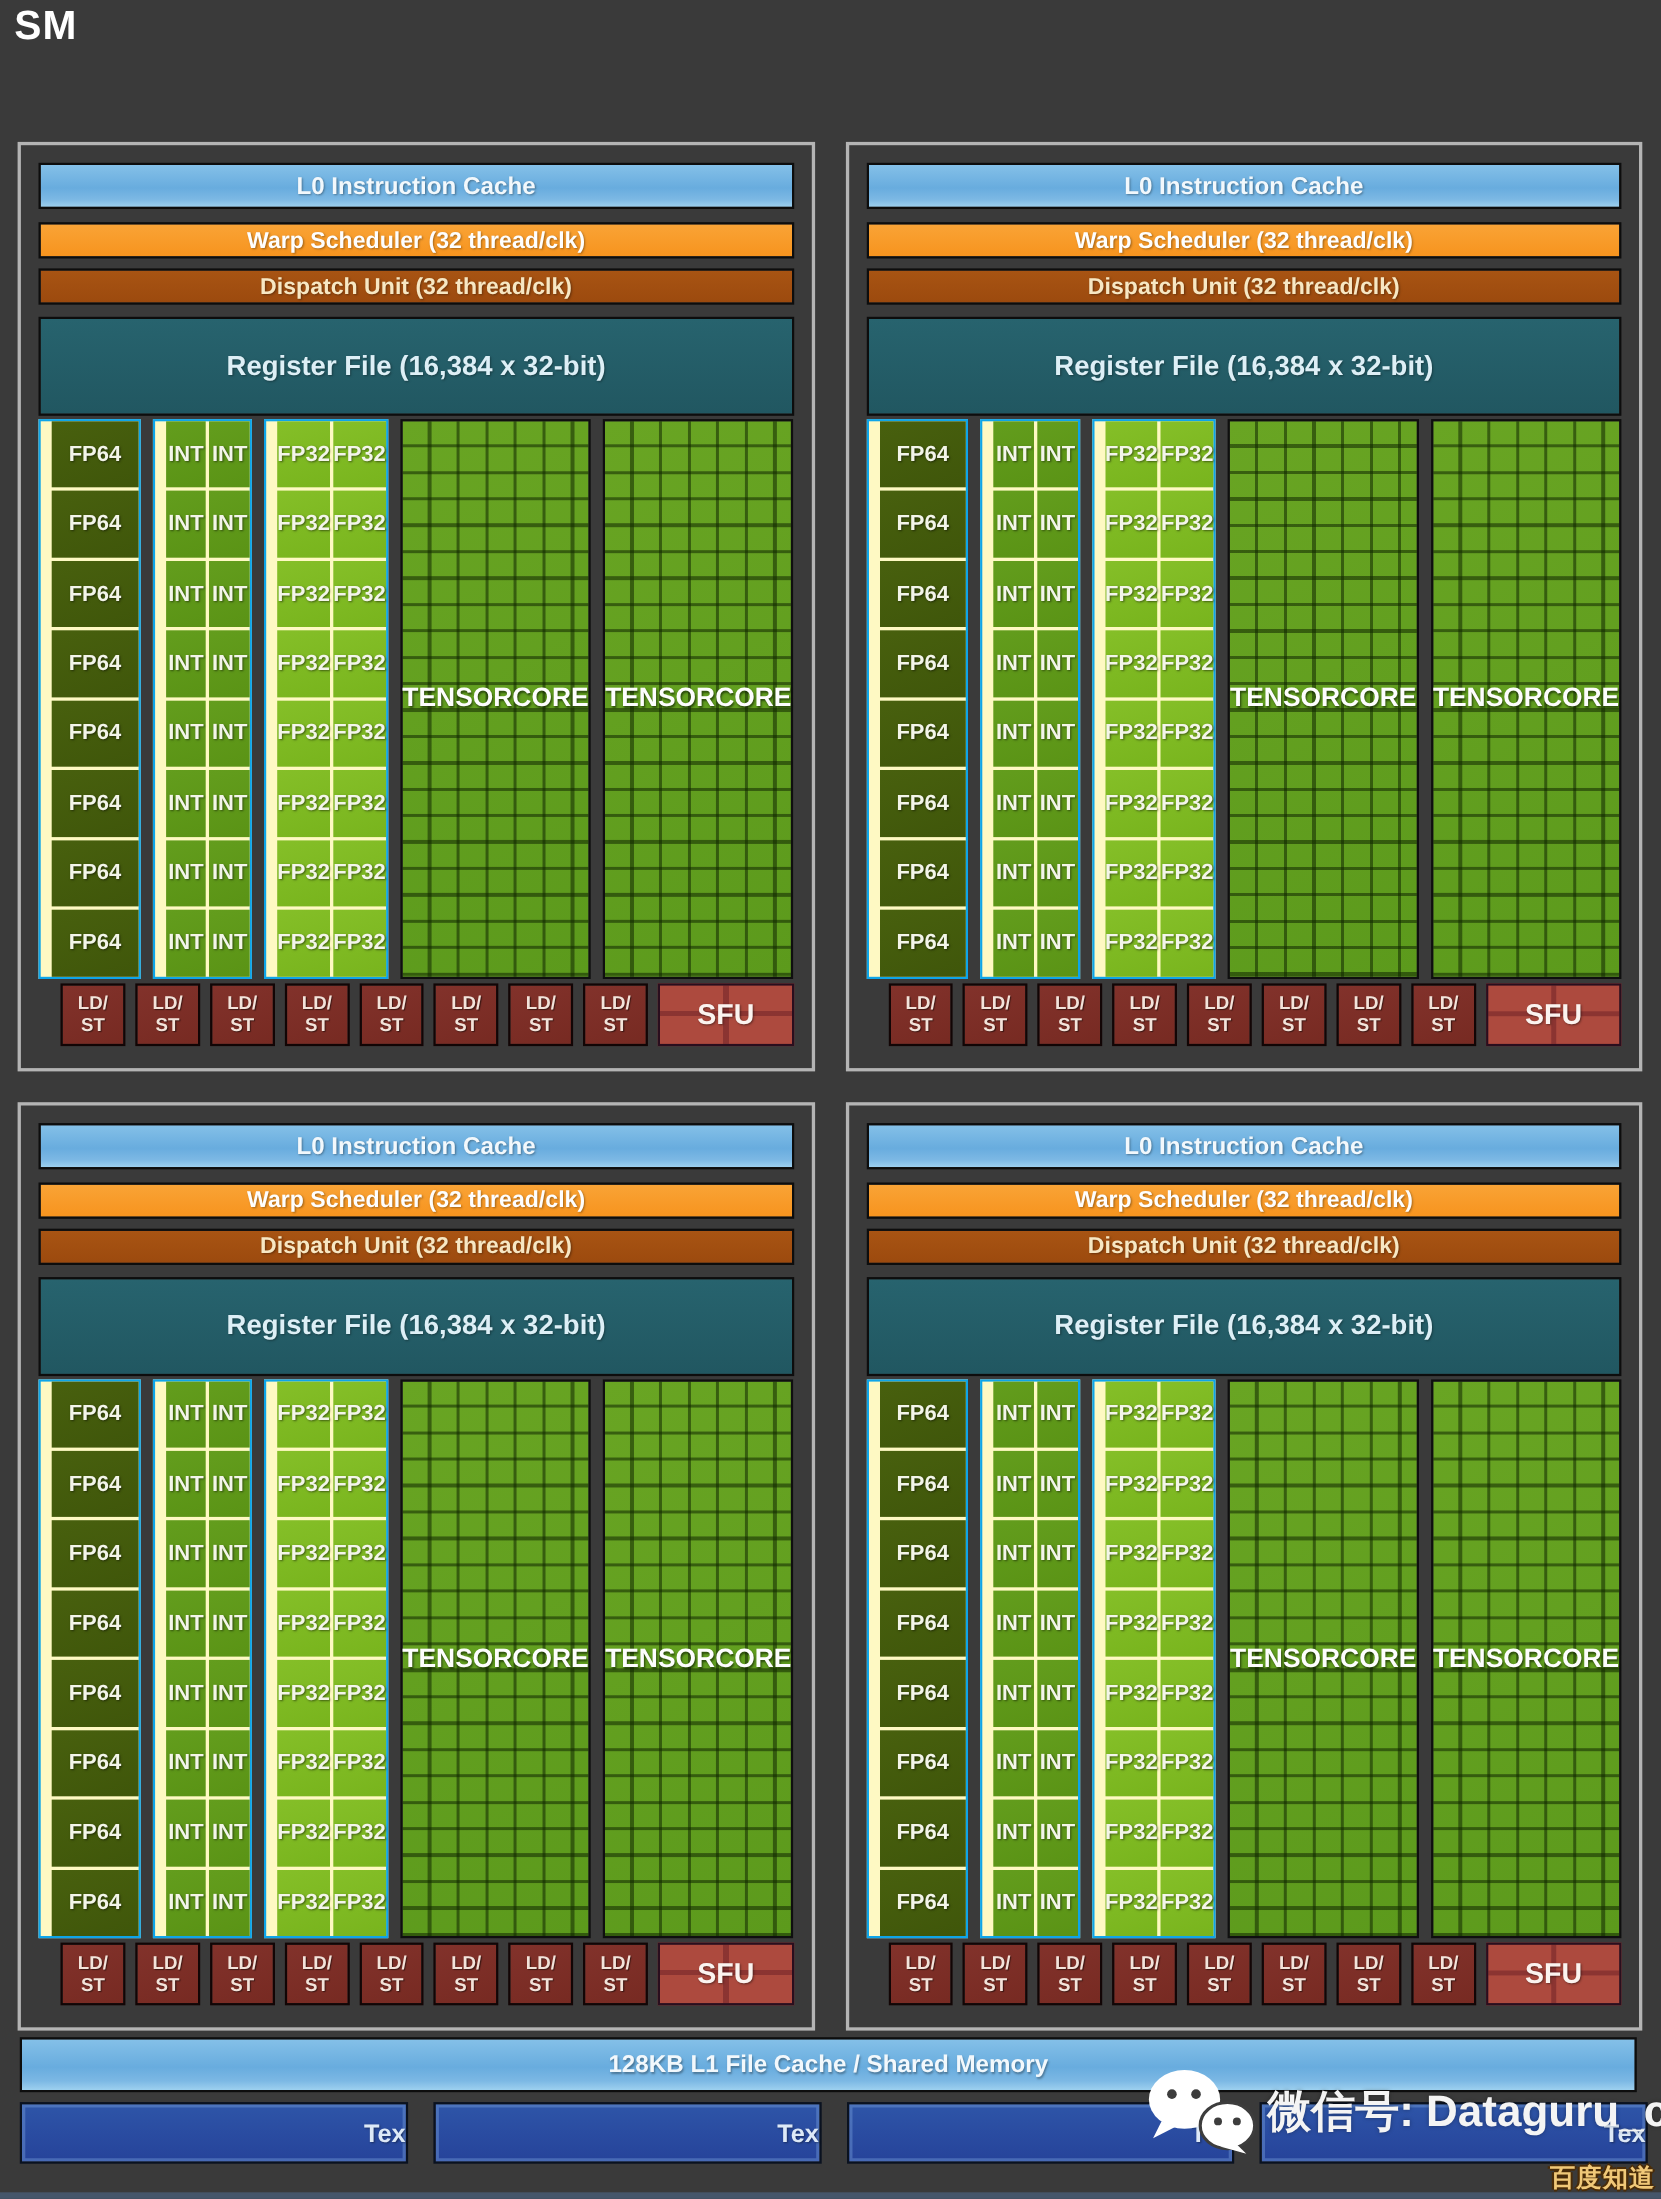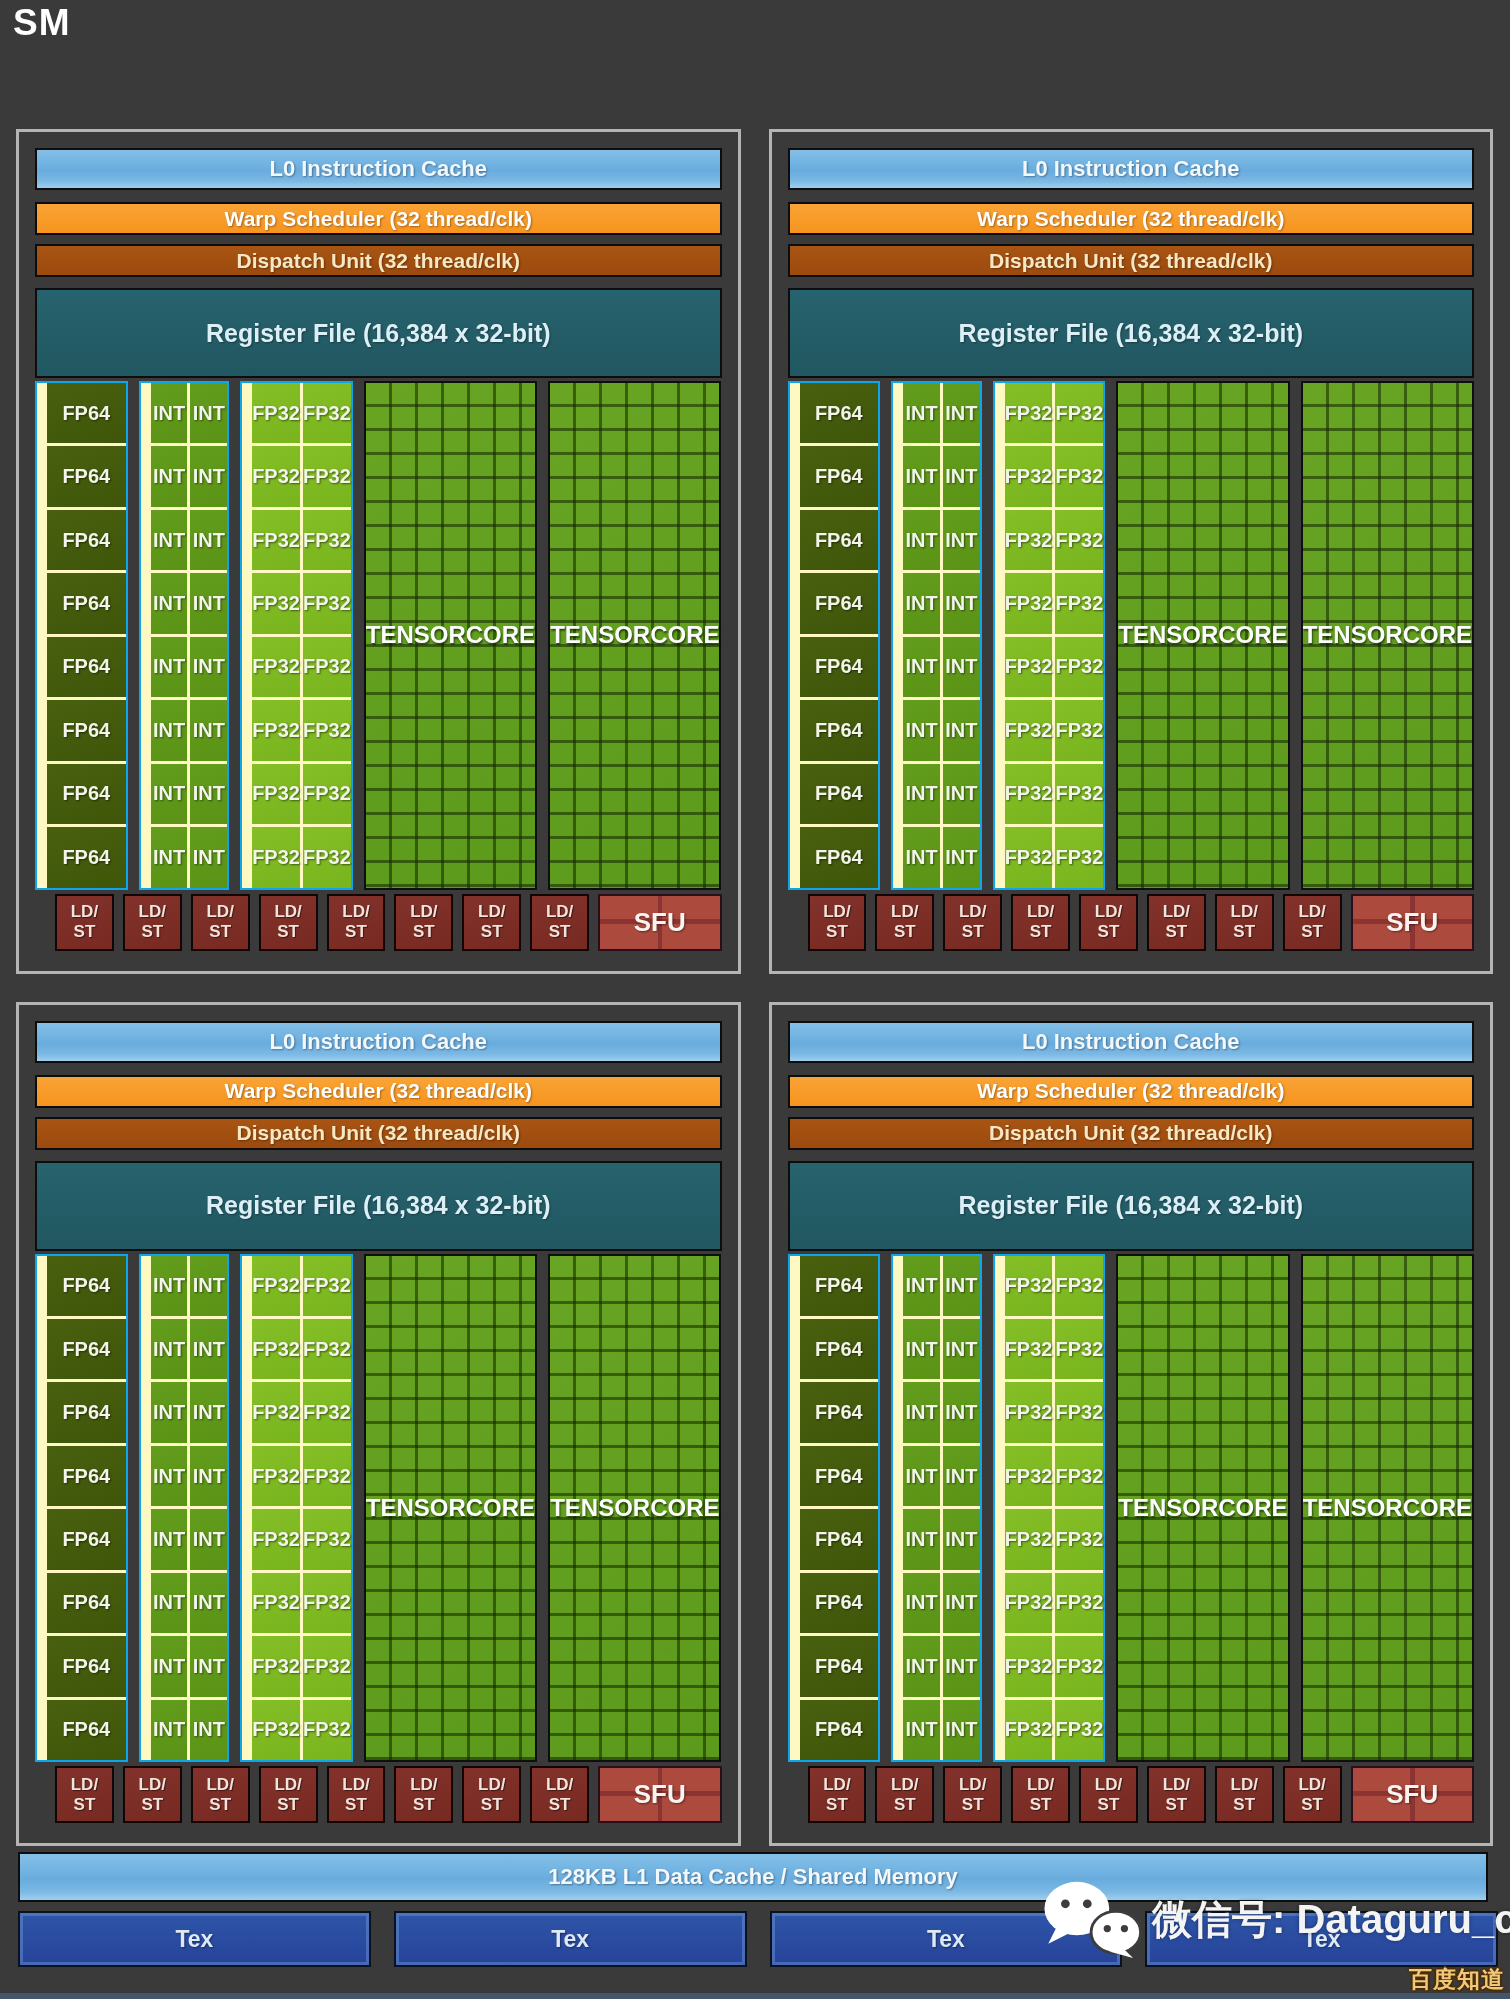--- a/index.html
+++ b/index.html
@@ -102,21 +102,21 @@
   .shared-bar{position:absolute;left:18px;top:1852px;width:1470px;height:50px;font-size:22px;}
   .tex-row{
     position:absolute;left:18px;top:1911px;width:1480px;height:56px;
     display:flex;gap:23px;
   }
   .tex-box{
     flex:1 1 0;box-sizing:border-box;
     background:linear-gradient(var(--tex-blue,#2f57ab),#26439a);
     border:2px solid #0a1220;
     box-shadow:inset 0 0 0 3px rgba(112,152,214,.45);
-    display:flex;align-items:center;justify-content:center;
+    display:flex;align-items:center;justify-content:flex-end;
     color:#dde9f7;font-size:23px;text-shadow:1px 1px 2px rgba(0,0,0,.4);
   }
   
   .watermark{
     position:absolute;left:1040px;top:1880px;height:78px;
     display:flex;align-items:center;z-index:5;
   }
   .wx-icon{width:106px;height:80px;flex:0 0 auto;}
   .wx-text{color:#f4f4f4;font-size:40px;font-weight:bold;margin-left:6px;white-space:nowrap;
            text-shadow:0 0 4px rgba(0,0,0,.35);}
@@ -706,21 +706,21 @@
   <div class="ldst">
     <span>LD/</span>
     <span>ST</span>
   </div>
 </span>
       <div class="sfu">SFU</div>
     </div>
   </div>
 </div>
 
-  <div class="bar blue-bar shared-bar">128KB L1 Data Cache / Shared Memory</div>
+  <div class="bar blue-bar shared-bar">128KB L1 File Cache / Shared Memory</div>
 
   <div class="tex-row">
   <div class="tex-box">
     <span>Tex</span>
   </div>
 
   <div class="tex-box">
     <span>Tex</span>
   </div>
 

